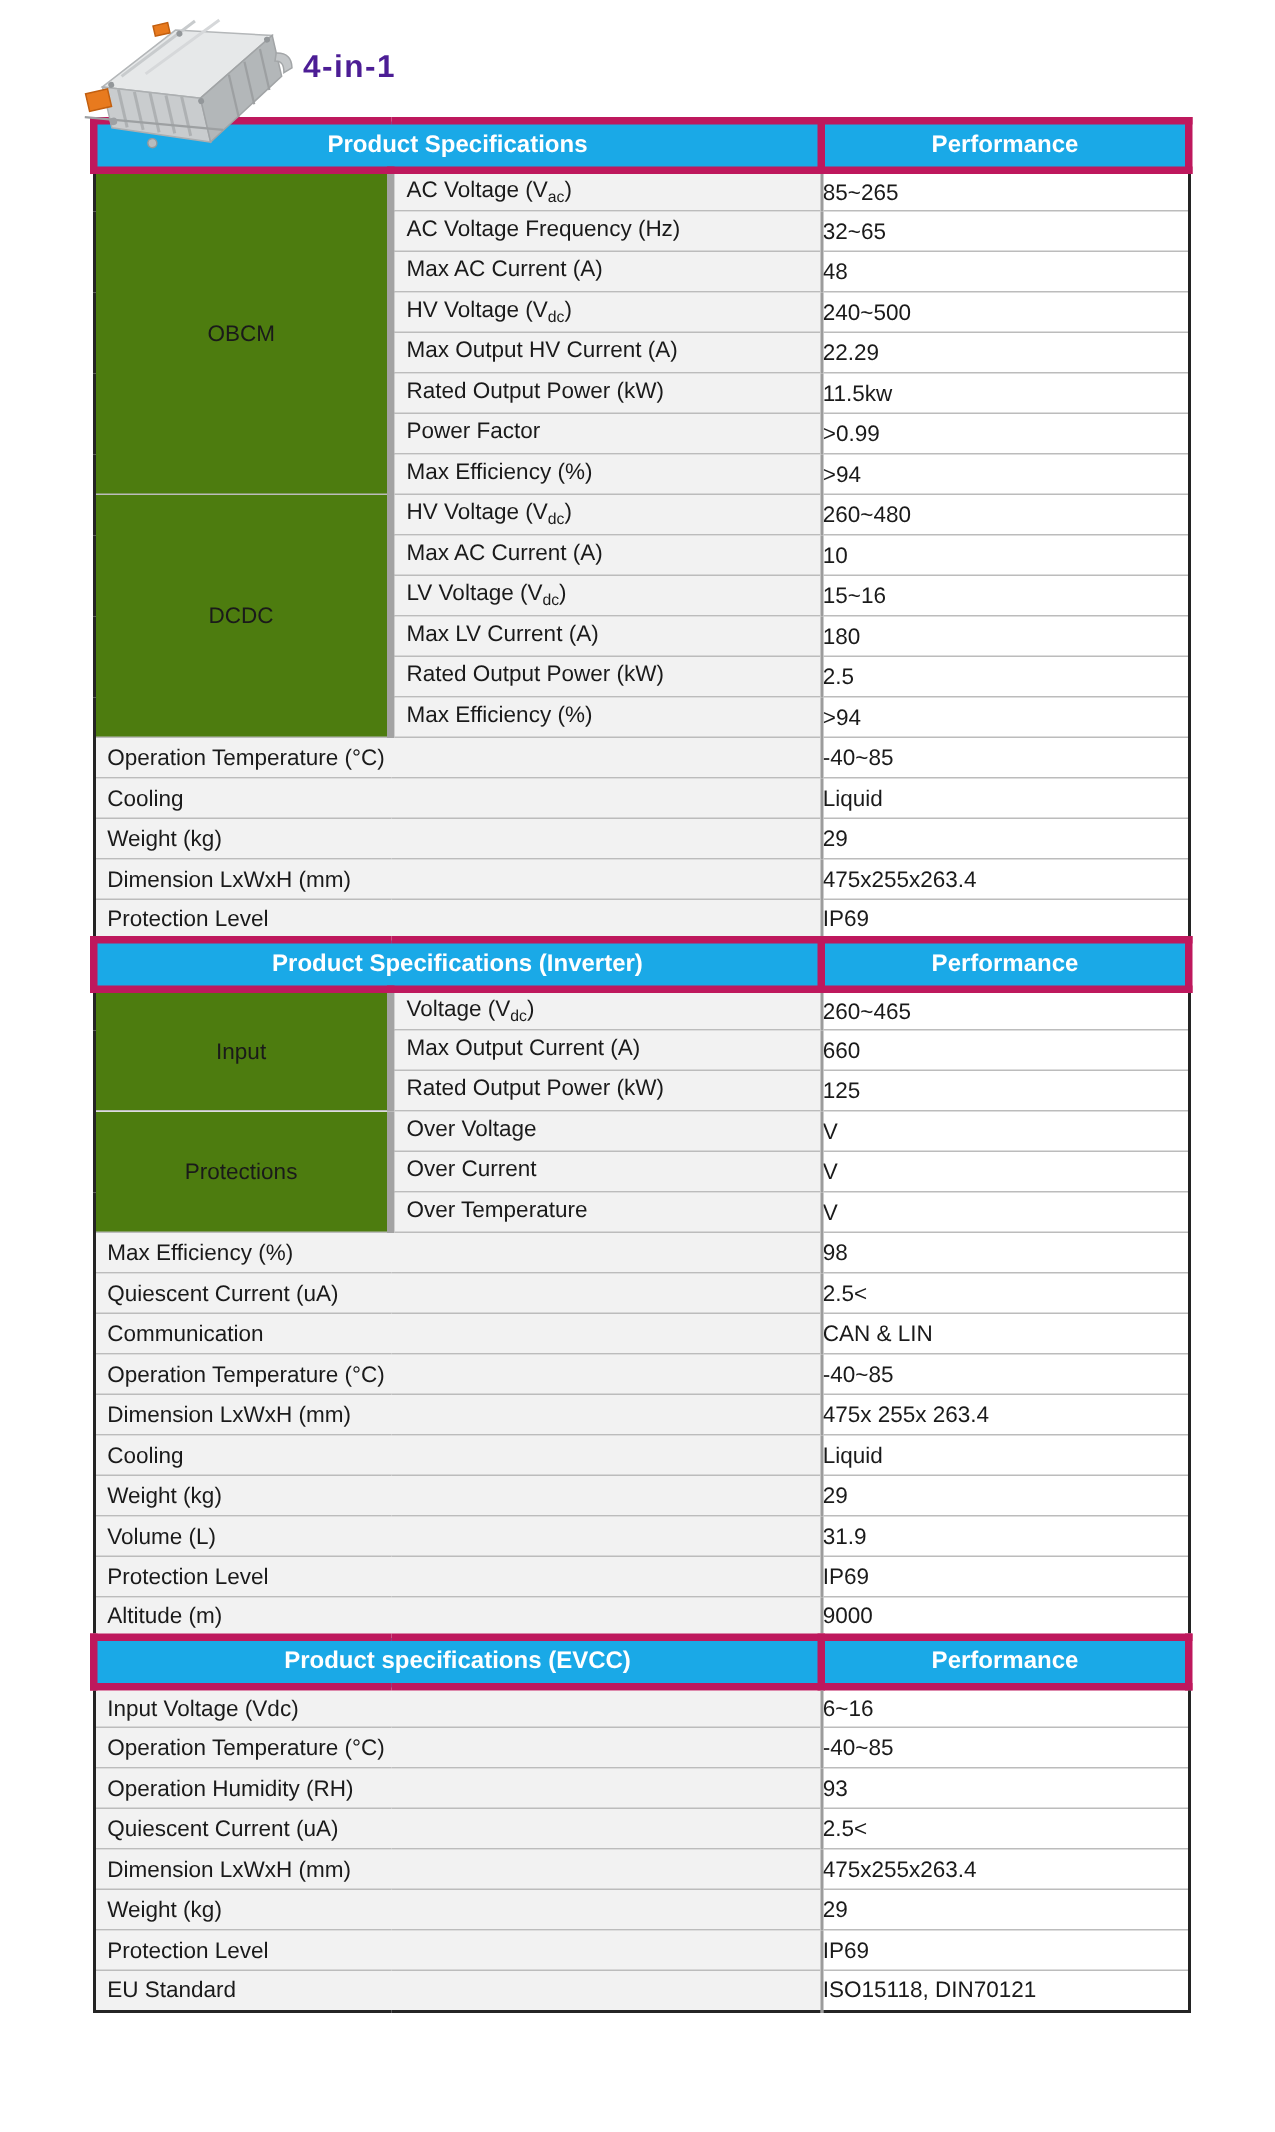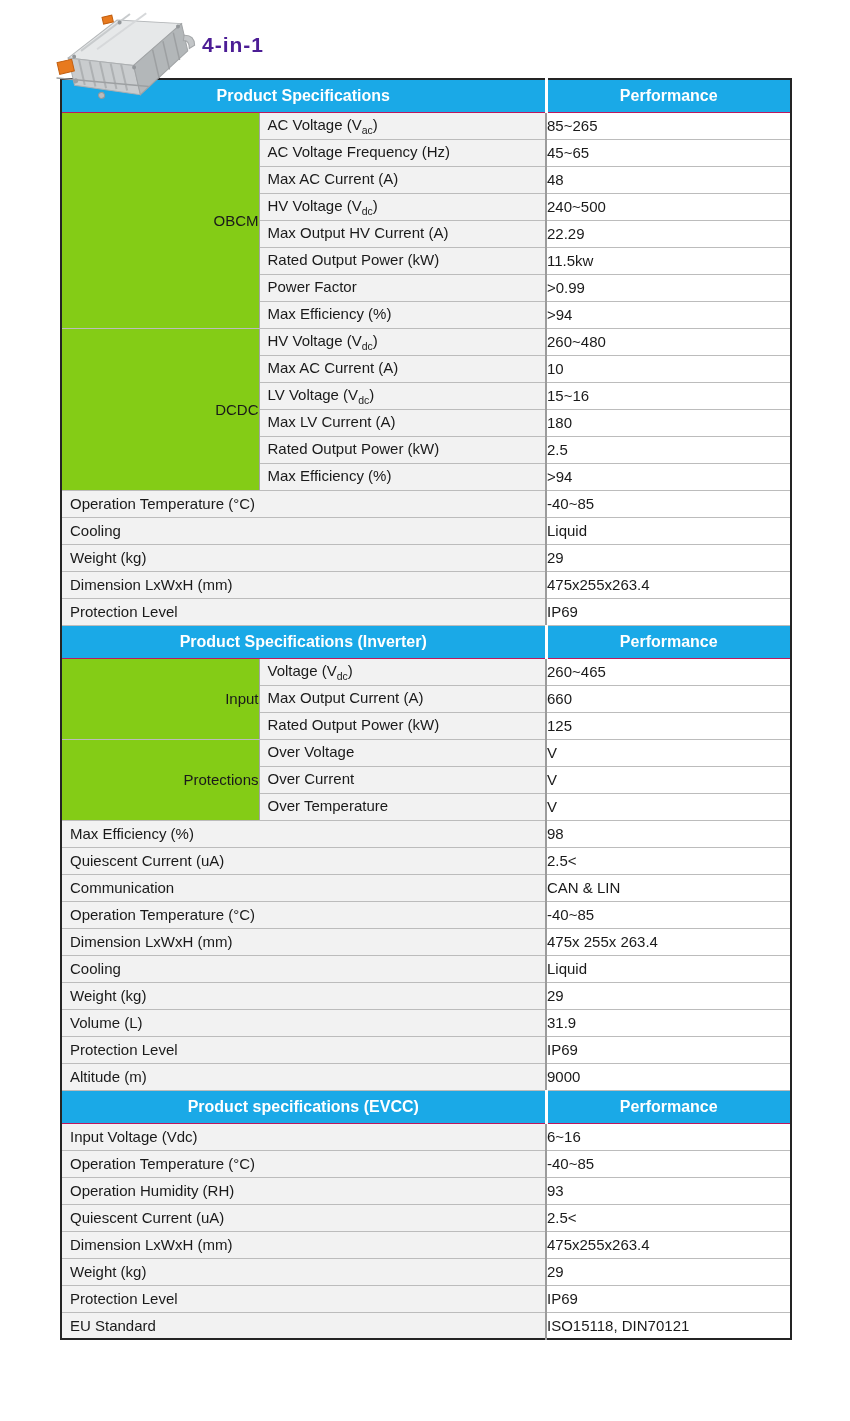--- a/index.html
+++ b/index.html
@@ -32,37 +32,37 @@
     width: 730px;
     border: 2px solid #242424;
   }
 
   th.sec-title {
     background: #1aa9e7;
     color: #ffffff;
     font-weight: 700;
     font-size: 16px;
     height: 33px;
-    border: 1px solid #be185d;
+    border: 5px solid #be185d;
     padding: 0;
   }
   th.perf-title { border-left: 3px solid #ffffff; margin-left: 48px; }
 
   td {
     height: 27px;
     font-size: 15px;
     padding: 0;
     border: 1px solid #bcbcbc;
     overflow: hidden;
     white-space: nowrap;
   }
   td.grp {
-    background: #84cc16;
-    text-align: right;
-    border-right: 1px solid #a3a3a3;
+    background: #4d7c0f;
+    text-align: center;
+    border-right: 5px solid #a3a3a3;
   }
   td.lbl {
     background: #f2f2f2;
     text-align: left;
     padding-left: 8px;
     margin-top: 25px;
   }
   td.val {
     background: #ffffff;
     text-align: left;
@@ -117,21 +117,21 @@
     <th class="sec-title perf-title">Performance</th>
   </tr>
 
   <tr>
     <td class="grp" rowspan="8">OBCM</td>
     <td class="lbl"><span>AC Voltage (V</span><span class="subs">ac</span><span>)</span></td>
     <td class="val">85~265</td>
   </tr>
   <tr>
     <td class="lbl"><span>AC Voltage Frequency (Hz)</span><span class="subs"></span><span></span></td>
-    <td class="val">45~65</td>
+    <td class="val">32~65</td>
   </tr>
   <tr>
     <td class="lbl"><span>Max AC Current (A)</span><span class="subs"></span><span></span></td>
     <td class="val">48</td>
   </tr>
   <tr>
     <td class="lbl"><span>HV Voltage (V</span><span class="subs">dc</span><span>)</span></td>
     <td class="val">240~500</td>
   </tr>
   <tr>

